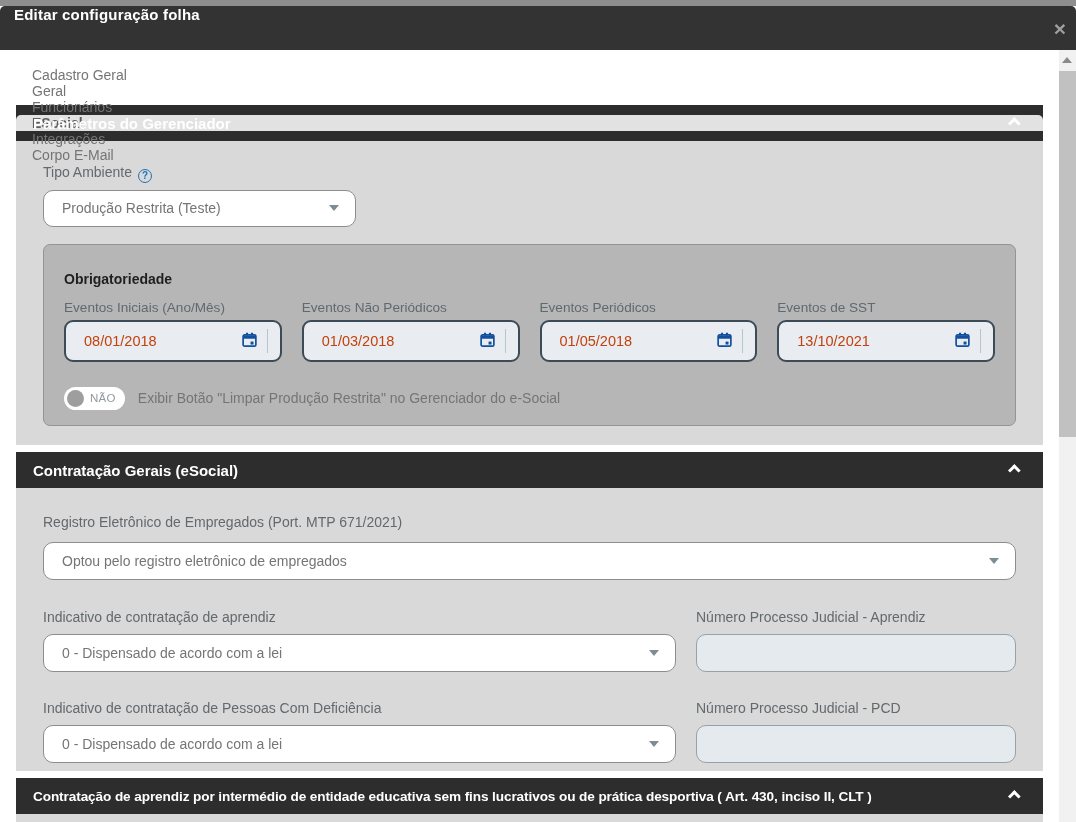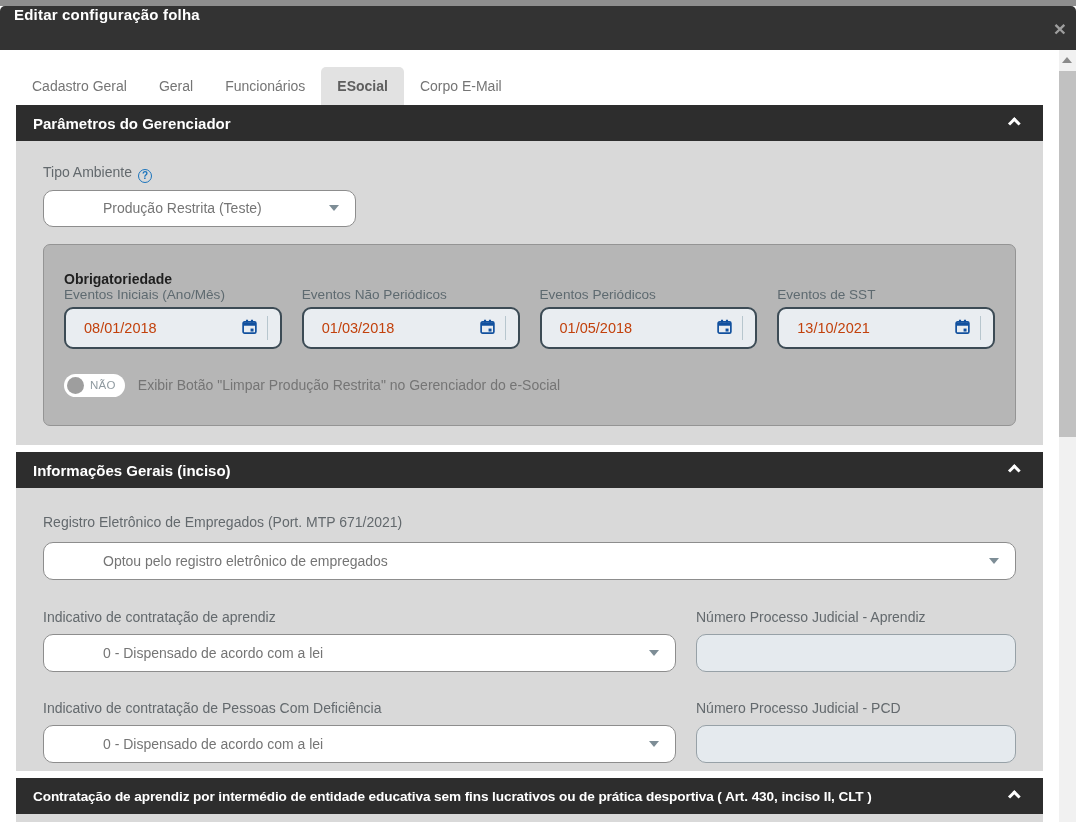--- a/index.html
+++ b/index.html
@@ -20,55 +20,55 @@
   
   .scrollbar { position:absolute; top:50px; right:0; width:17px; height:772px; background:#f1f1f1; }
   .sb-arrow-up { position:absolute; top:7px; left:3px; width:0; height:0;
                  border-left:5.5px solid transparent; border-right:5.5px solid transparent;
                  border-bottom:6px solid #8a8a8a; }
   .sb-thumb { position:absolute; top:21px; left:0; width:17px; height:366px; background:#c1c1c1; }
 
   .content { padding:0 33px 0 16px; }
 
   
-  .tabs { display:flex; align-items:stretch; margin-top:17px; height:38px; }
+  .tabs { display:flex; align-items:stretch; margin-top:17px; height:38px;flex-direction:column; }
   .tab { display:flex; align-items:center; padding:0 16px; font-size:14px; color:#757575; cursor:pointer; white-space:nowrap; }
   .tab.active { background:#e2e2e2; border-radius:5px 5px 0 0; color:#5e5e5e; font-weight:bold; }
 
   
   .section-header { height:36px; background:#2d2d2d; display:flex; align-items:center;
                     justify-content:space-between; padding:0 27px 0 17px; cursor:pointer; }
   .section-header .hdr-title { color:#fff; font-size:15px; font-weight:bold; white-space:nowrap; overflow:hidden; }
   .section-header.small .hdr-title { font-size:13.6px; letter-spacing:-0.1px; }
   .chevron-up { width:9px; height:9px; border-top:3px solid #fff; border-right:3px solid #fff;
                 transform:rotate(-45deg) translate(2px,2px); flex:none; margin-left:12px; }
 
   .section-body { background:#d9d9d9; padding:0 27px; }
   .section-gap { height:7px; background:#fff; }
 
   .field-label { font-size:14px; color:#63696d; }
 
   
   .select { background:#fff; border:1px solid #8d8d8d; border-radius:10px; height:37px;
             display:flex; align-items:center; padding:0 16px 0 18px; cursor:pointer; }
-  .select .sel-text { flex:1; font-size:14px; color:#757575; white-space:nowrap; overflow:hidden;margin-left:41px; }
+  .select .sel-text { flex:1; font-size:14px; color:#757575; white-space:nowrap; overflow:hidden; }
   .caret-down { width:0; height:0; border-left:5.5px solid transparent; border-right:5.5px solid transparent;
                 border-top:6px solid #7d8d96; flex:none; }
 
   
   .help-icon { display:inline-flex; align-items:center; justify-content:center;
                width:14px; height:14px; border:1.5px solid #1b74bc; border-radius:50%;
                color:#1b74bc; font-size:10px; font-weight:bold; margin-left:6px;
                vertical-align:-2px; cursor:pointer; }
 
   
   .obrig-box { margin-top:17px; background:#b6b6b6; border:1px solid #949494; border-radius:7px;
                padding:26px 20px 17px 20px; height:182px; }
   .obrig-title { font-size:14px; font-weight:bold; color:#1f1f1f; }
-  .date-row { display:flex; gap:20px; }
+  .date-row { display:flex; gap:20px; margin-top:13px; }
   .date-col { flex:1; min-width:0; }
   .date-col .field-label { font-size:13.6px; color:#5e6a70; white-space:nowrap; overflow:hidden; display:block; }
   .date-field { margin-top:5px; height:42px; background:#e9edf1; border:2px solid #3c4b55;
                 border-radius:9px; display:flex; align-items:center; padding:0 12px 0 18px; }
   .date-field input { flex:1; min-width:0; border:none; background:transparent; outline:none;
                       font-family:inherit; font-size:14.5px; color:#c2410c; }
   .cal-icon { flex:none; display:flex; cursor:pointer; margin-right:9px; }
   .cal-sep { flex:none; width:1px; height:24px; background:#b7c6ce; }
 
   
@@ -103,20 +103,21 @@
     <span class="close-x">×</span>
   </div>
 
   <div class="content">
 
     <div class="tabs">
       <div class="tab">Cadastro Geral</div>
       <div class="tab">Geral</div>
       <div class="tab">Funcionários</div>
       <div class="tab active">ESocial</div>
+      <div class="tab">Integrações</div>
       <div class="tab">Corpo E-Mail</div>
     </div>
 
     <div class="section-header">
       <span class="hdr-title">Parâmetros do Gerenciador</span>
       <span class="chevron-up"></span>
     </div>
     <div class="section-body" style="height:304px;">
       <div style="padding-top:22px;">
         <span class="field-label">Tipo Ambiente</span><span class="help-icon">?</span>
@@ -198,21 +199,21 @@
             <span class="toggle-text">NÃO</span>
           </span>
           <span class="toggle-label">Exibir Botão "Limpar Produção Restrita" no Gerenciador do e-Social</span>
         </div>
       </div>
     </div>
 
     <div class="section-gap"></div>
 
     <div class="section-header">
-      <span class="hdr-title">Informações Gerais (inciso)</span>
+      <span class="hdr-title">Contratação Gerais (eSocial)</span>
       <span class="chevron-up"></span>
     </div>
     <div class="section-body" style="height:283px;">
       <div style="padding-top:25px;">
         <span class="field-label">Registro Eletrônico de Empregados (Port. MTP 671/2021)</span>
       </div>
       <div class="select fw-select">
         <span class="sel-text">Optou pelo registro eletrônico de empregados</span>
         <span class="caret-down"></span>
       </div>

